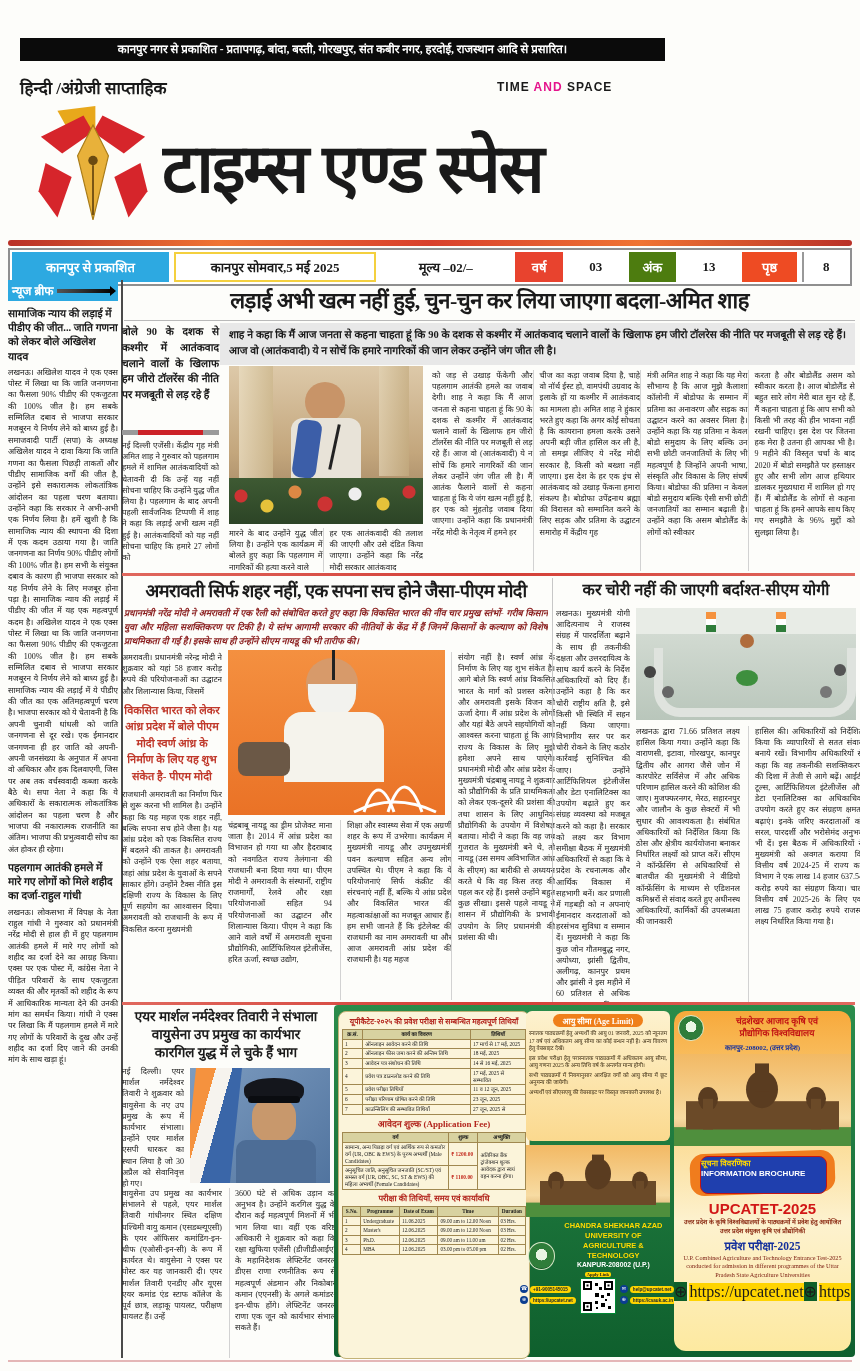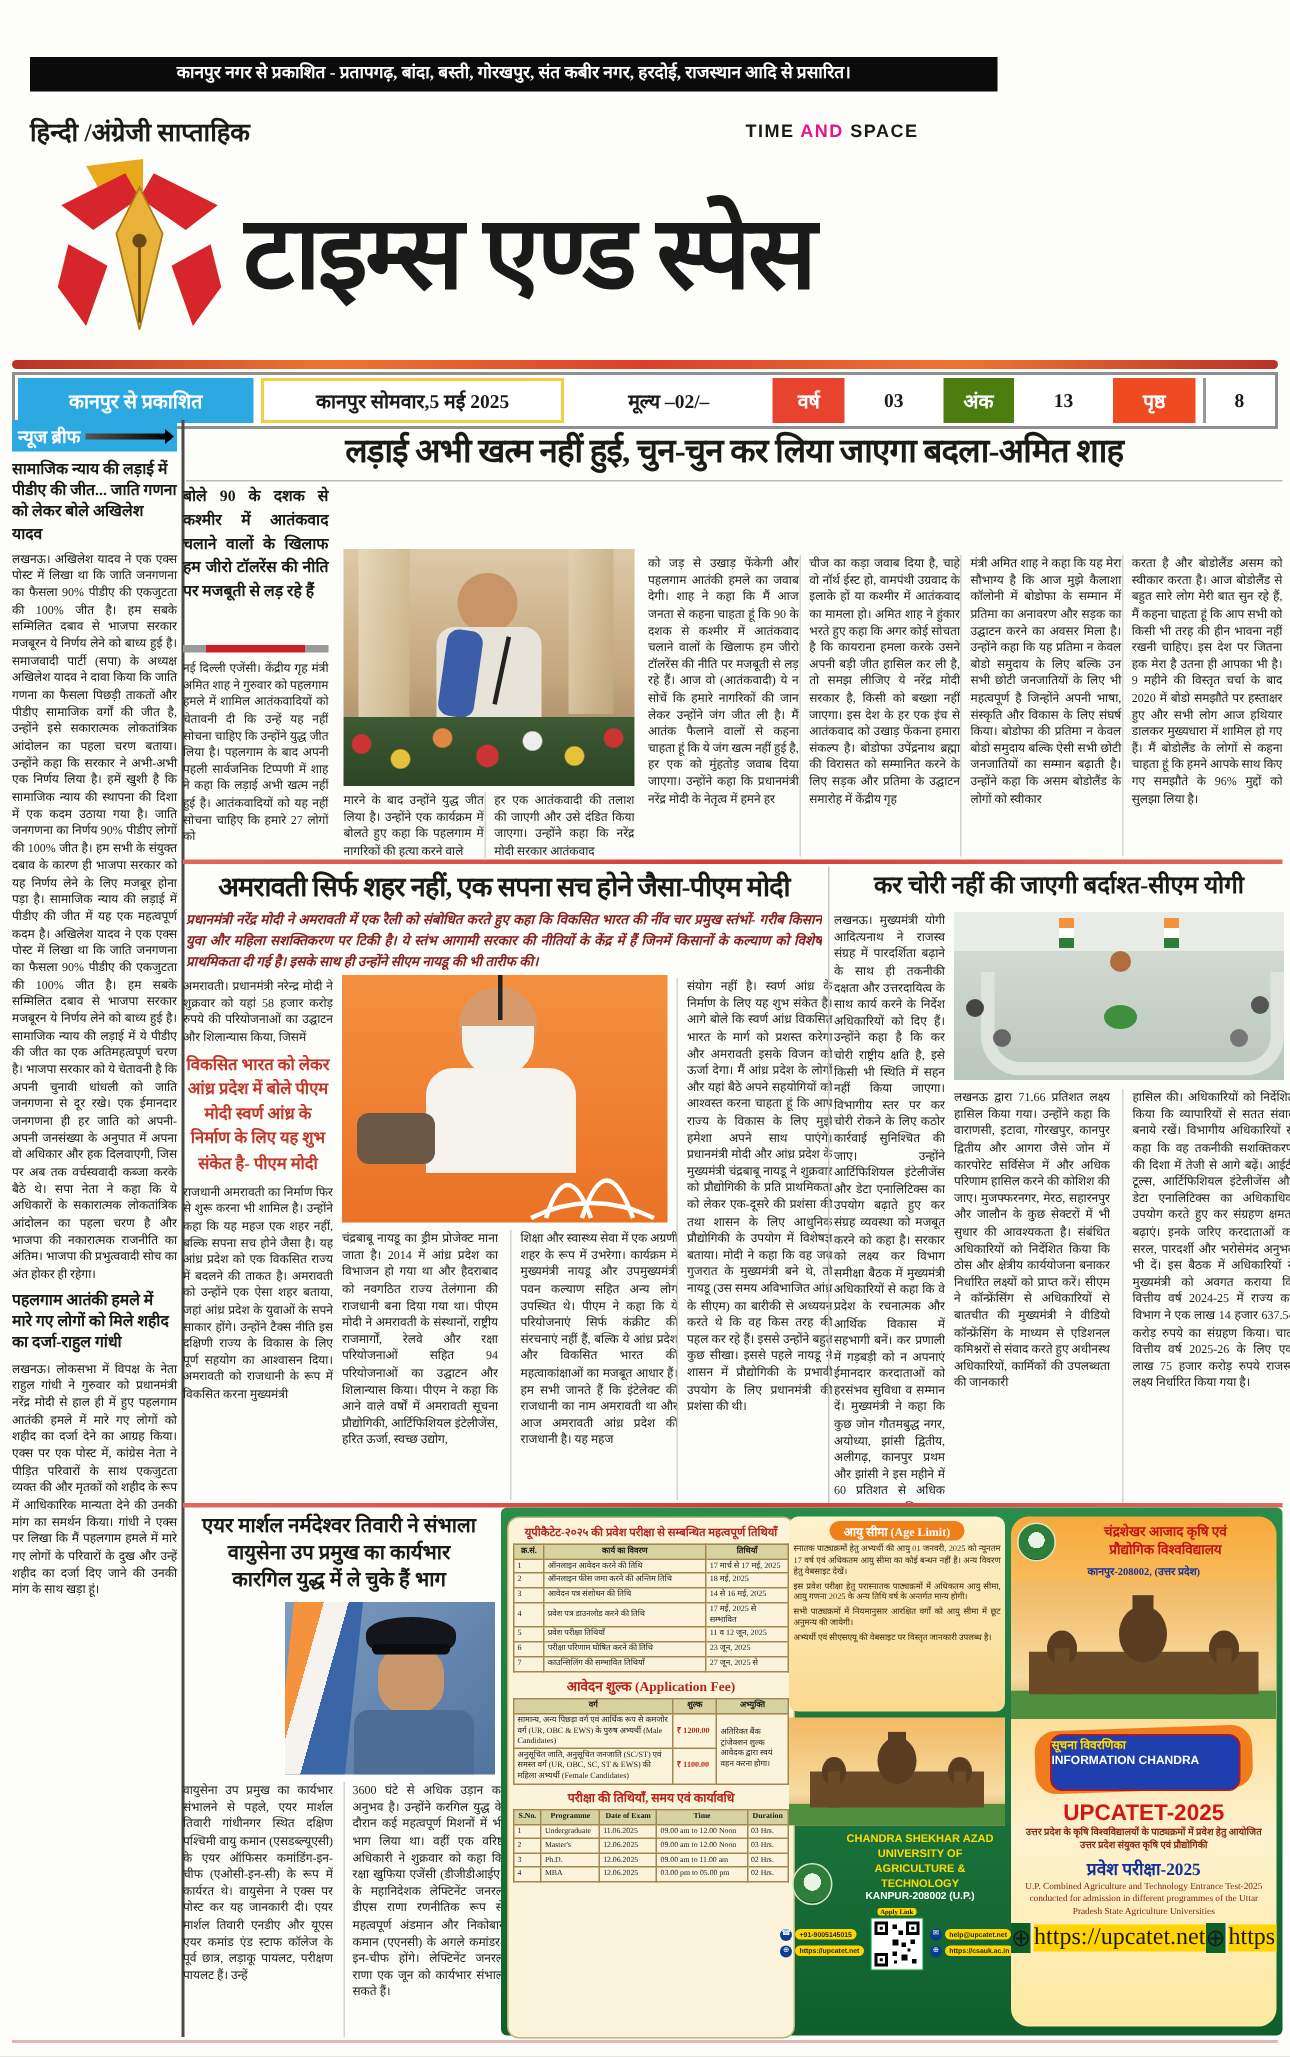--- a/index.html
+++ b/index.html
@@ -170,20 +170,21 @@
       <div class="sb-head">सामाजिक न्याय की लड़ाई में पीडीए की जीत... जाति गणना को लेकर बोले अखिलेश यादव</div>
       <div class="sb-body">लखनऊ। अखिलेश यादव ने एक एक्स पोस्ट में लिखा था कि जाति जनगणना का फैसला 90% पीडीए की एकजुटता की 100% जीत है। हम सबके सम्मिलित दबाव से भाजपा सरकार मजबूरन ये निर्णय लेने को बाध्य हुई है। समाजवादी पार्टी (सपा) के अध्यक्ष अखिलेश यादव ने दावा किया कि जाति गणना का फैसला पिछड़ी ताकतों और पीडीए सामाजिक वर्गों की जीत है, उन्होंने इसे सकारात्मक लोकतांत्रिक आंदोलन का पहला चरण बताया। उन्होंने कहा कि सरकार ने अभी-अभी एक निर्णय लिया है। हमें खुशी है कि सामाजिक न्याय की स्थापना की दिशा में एक कदम उठाया गया है। जाति जनगणना का निर्णय 90% पीडीए लोगों की 100% जीत है। हम सभी के संयुक्त दबाव के कारण ही भाजपा सरकार को यह निर्णय लेने के लिए मजबूर होना पड़ा है। सामाजिक न्याय की लड़ाई में पीडीए की जीत में यह एक महत्वपूर्ण कदम है। अखिलेश यादव ने एक एक्स पोस्ट में लिखा था कि जाति जनगणना का फैसला 90% पीडीए की एकजुटता की 100% जीत है। हम सबके सम्मिलित दबाव से भाजपा सरकार मजबूरन ये निर्णय लेने को बाध्य हुई है। सामाजिक न्याय की लड़ाई में ये पीडीए की जीत का एक अतिमहत्वपूर्ण चरण है। भाजपा सरकार को ये चेतावनी है कि अपनी चुनावी धांधली को जाति जनगणना से दूर रखे। एक ईमानदार जनगणना ही हर जाति को अपनी-अपनी जनसंख्या के अनुपात में अपना वो अधिकार और हक दिलवाएगी, जिस पर अब तक वर्चस्ववादी कब्जा करके बैठे थे। सपा नेता ने कहा कि ये अधिकारों के सकारात्मक लोकतांत्रिक आंदोलन का पहला चरण है और भाजपा की नकारात्मक राजनीति का अंतिम। भाजपा की प्रभुत्ववादी सोच का अंत होकर ही रहेगा।</div>
     </div>
     <div>
       <div class="sb-head">पहलगाम आतंकी हमले में मारे गए लोगों को मिले शहीद का दर्जा-राहुल गांधी</div>
       <div class="sb-body">लखनऊ। लोकसभा में विपक्ष के नेता राहुल गांधी ने गुरुवार को प्रधानमंत्री नरेंद्र मोदी से हाल ही में हुए पहलगाम आतंकी हमले में मारे गए लोगों को शहीद का दर्जा देने का आग्रह किया। एक्स पर एक पोस्ट में, कांग्रेस नेता ने पीड़ित परिवारों के साथ एकजुटता व्यक्त की और मृतकों को शहीद के रूप में आधिकारिक मान्यता देने की उनकी मांग का समर्थन किया। गांधी ने एक्स पर लिखा कि मैं पहलगाम हमले में मारे गए लोगों के परिवारों के दुख और उन्हें शहीद का दर्जा दिए जाने की उनकी मांग के साथ खड़ा हूं।</div>
     </div>
   </aside>
 
   <div class="abs lead-h">लड़ाई अभी खत्म नहीं हुई, चुन-चुन कर लिया जाएगा बदला-अमित शाह</div>
+  <div class="abs lead-stand">शाह ने कहा कि मैं आज जनता से कहना चाहता हूं कि 90 के दशक से कश्मीर में आतंकवाद चलाने वालों के खिलाफ हम जीरो टॉलरेस की नीति पर मजबूती से लड़ रहे हैं। आज वो (आतंकवादी) ये न सोचें कि हमारे नागरिकों की जान लेकर उन्होंने जंग जीत ली है।</div>
   <div class="abs lead-deck">बोले 90 के दशक से कश्मीर में आतंकवाद चलाने वालों के खिलाफ हम जीरो टॉलरेंस की नीति पर मजबूती से लड़ रहे हैं</div>
   <div class="abs deck-rule"></div>
   <div class="abs lead-c1 bt">नई दिल्ली एजेंसी। केंद्रीय गृह मंत्री अमित शाह ने गुरुवार को पहलगाम हमले में शामिल आतंकवादियों को चेतावनी दी कि उन्हें यह नहीं सोचना चाहिए कि उन्होंने युद्ध जीत लिया है। पहलगाम के बाद अपनी पहली सार्वजनिक टिप्पणी में शाह ने कहा कि लड़ाई अभी खत्म नहीं हुई है। आतंकवादियों को यह नहीं सोचना चाहिए कि हमारे 27 लोगों को</div>
   <div class="abs photo ph-shah">
     <div class="shape" style="left:10px;top:0;width:34px;height:120px;background:linear-gradient(90deg,#e9dcc0,#cdb88e);opacity:.8;"></div>
     <div class="shape" style="left:150px;top:0;width:30px;height:110px;background:linear-gradient(90deg,#e2d3b4,#c4ac80);opacity:.7;"></div>
     <div class="shape" style="left:76px;top:16px;width:40px;height:40px;border-radius:50%;background:#c89468;"></div>
     <div class="shape" style="left:62px;top:52px;width:70px;height:62px;border-radius:12px 12px 0 0;background:#e8e3d8;"></div>
     <div class="shape" style="left:66px;top:54px;width:24px;height:58px;border-radius:8px;background:#3c5ea8;transform:rotate(8deg);"></div>
     <div class="shape" style="left:104px;top:58px;width:2.5px;height:46px;background:#222;transform:rotate(12deg);"></div>
@@ -252,20 +253,21 @@
   <div class="abs yogi-c2 bt">लखनऊ द्वारा 71.66 प्रतिशत लक्ष्य हासिल किया गया। उन्होंने कहा कि वाराणसी, इटावा, गोरखपुर, कानपुर द्वितीय और आगरा जैसे जोन में कारपोरेट सर्विसेज में और अधिक परिणाम हासिल करने की कोशिश की जाए। मुजफ्फरनगर, मेरठ, सहारनपुर और जालौन के कुछ सेक्टरों में भी सुधार की आवश्यकता है। संबंधित अधिकारियों को निर्देशित किया कि ठोस और क्षेत्रीय कार्ययोजना बनाकर निर्धारित लक्ष्यों को प्राप्त करें। सीएम ने कॉन्फ्रेंसिंग से अधिकारियों से बातचीत की मुख्यमंत्री ने वीडियो कॉन्फ्रेंसिंग के माध्यम से एडिशनल कमिश्नरों से संवाद करते हुए अधीनस्थ अधिकारियों, कार्मिकों की उपलब्धता की जानकारी</div>
   <div class="abs yogi-c3 bt">हासिल की। अधिकारियों को निर्देशित किया कि व्यापारियों से सतत संवाद बनाये रखें। विभागीय अधिकारियों से कहा कि वह तकनीकी सशक्तिकरण की दिशा में तेजी से आगे बढ़ें। आईटी टूल्स, आर्टिफिशियल इंटेलीजेंस और डेटा एनालिटिक्स का अधिकाधिक उपयोग करते हुए कर संग्रहण क्षमता बढ़ाएं। इनके जरिए करदाताओं को सरल, पारदर्शी और भरोसेमंद अनुभव भी दें। इस बैठक में अधिकारियों ने मुख्यमंत्री को अवगत कराया कि वित्तीय वर्ष 2024-25 में राज्य कर विभाग ने एक लाख 14 हजार 637.54 करोड़ रुपये का संग्रहण किया। चालू वित्तीय वर्ष 2025-26 के लिए एक लाख 75 हजार करोड़ रुपये राजस्व लक्ष्य निर्धारित किया गया है।</div>
 
   <div class="abs sep-red" style="left:122px;top:1002px;width:733px;"></div>
 
   <div class="abs air-h">
     <div>एयर मार्शल नर्मदेश्वर तिवारी ने संभाला</div>
     <div>वायुसेना उप प्रमुख का कार्यभार</div>
     <div>कारगिल युद्ध में ले चुके हैं भाग</div>
   </div>
+  <div class="abs air-c1 bt">नई दिल्ली। एयर मार्शल नर्मदेश्वर तिवारी ने शुक्रवार को वायुसेना के नए उप प्रमुख के रूप में कार्यभार संभाला। उन्होंने एयर मार्शल एसपी धारकर का स्थान लिया है जो 30 अप्रैल को सेवानिवृत्त हो गए।</div>
   <div class="abs photo ph-air">
     <div class="shape" style="left:0;top:0;width:46px;height:115px;background:linear-gradient(100deg,#f5923e 0 30%,#f6f3ee 30% 55%,#3a66a8 55%);transform:skewX(-6deg);"></div>
     <div class="shape" style="left:62px;top:30px;width:44px;height:44px;border-radius:40%;background:#c8986c;"></div>
     <div class="shape" style="left:54px;top:10px;width:60px;height:22px;border-radius:50% 50% 8px 8px;background:#14161c;"></div>
     <div class="shape" style="left:58px;top:28px;width:52px;height:7px;border-radius:4px;background:#0a0c10;"></div>
     <div class="shape" style="left:46px;top:72px;width:80px;height:43px;border-radius:10px 10px 0 0;background:#4d6d96;"></div>
   </div>
   <div class="abs air-c1b bt">वायुसेना उप प्रमुख का कार्यभार संभालने से पहले, एयर मार्शल तिवारी गांधीनगर स्थित दक्षिण पश्चिमी वायु कमान (एसडब्ल्यूएसी) के एयर ऑफिसर कमांडिंग-इन-चीफ (एओसी-इन-सी) के रूप में कार्यरत थे। वायुसेना ने एक्स पर पोस्ट कर यह जानकारी दी। एयर मार्शल तिवारी एनडीए और यूएस एयर कमांड एंड स्टाफ कॉलेज के पूर्व छात्र, लड़ाकू पायलट, परीक्षण पायलट हैं। उन्हें</div>
   <div class="abs air-c2 bt">3600 घंटे से अधिक उड़ान का अनुभव है। उन्होंने करगिल युद्ध के दौरान कई महत्वपूर्ण मिशनों में भी भाग लिया था। वहीं एक वरिष्ठ अधिकारी ने शुक्रवार को कहा कि रक्षा खुफिया एजेंसी (डीजीडीआईए) के महानिदेशक लेफ्टिनेंट जनरल डीएस राणा रणनीतिक रूप से महत्वपूर्ण अंडमान और निकोबार कमान (एएनसी) के अगले कमांडर-इन-चीफ होंगे। लेफ्टिनेंट जनरल राणा एक जून को कार्यभार संभाल सकते हैं।</div>
 
@@ -477,21 +479,21 @@
           <circle cx="34" cy="38" r="10" fill="#5a3c20"></circle>
           <circle cx="142" cy="38" r="10" fill="#5a3c20"></circle>
           <rect x="29" y="38" width="10" height="26" fill="#6b4a28"></rect>
           <rect x="137" y="38" width="10" height="26" fill="#6b4a28"></rect>
         </svg>
       </div>
       <div class="badge-zone">
         <div class="burst"></div>
         <div class="badge">
           <div>सूचना विवरणिका</div>
-          <div class="en">INFORMATION CHANDRA</div>
+          <div class="en">INFORMATION BROCHURE</div>
         </div>
       </div>
       <div class="upc">UPCATET-2025</div>
       <div class="ar-hi">उत्तर प्रदेश के कृषि विश्वविद्यालयों के पाठ्यक्रमों में प्रवेश हेतु आयोजित उत्तर प्रदेश संयुक्त कृषि एवं प्रौद्योगिकी</div>
       <div class="ar-exam">प्रवेश परीक्षा-2025</div>
       <div class="ar-en">U.P. Combined Agriculture and Technology Entrance Test-2025 conducted for admission in different programmes of the Uttar Pradesh State Agriculture Universities</div>
       <div class="ar-pills">
         <div class="gpill">
             <span class="cico">⊕</span>
             <span class="ctxt">https://upcatet.net</span>

